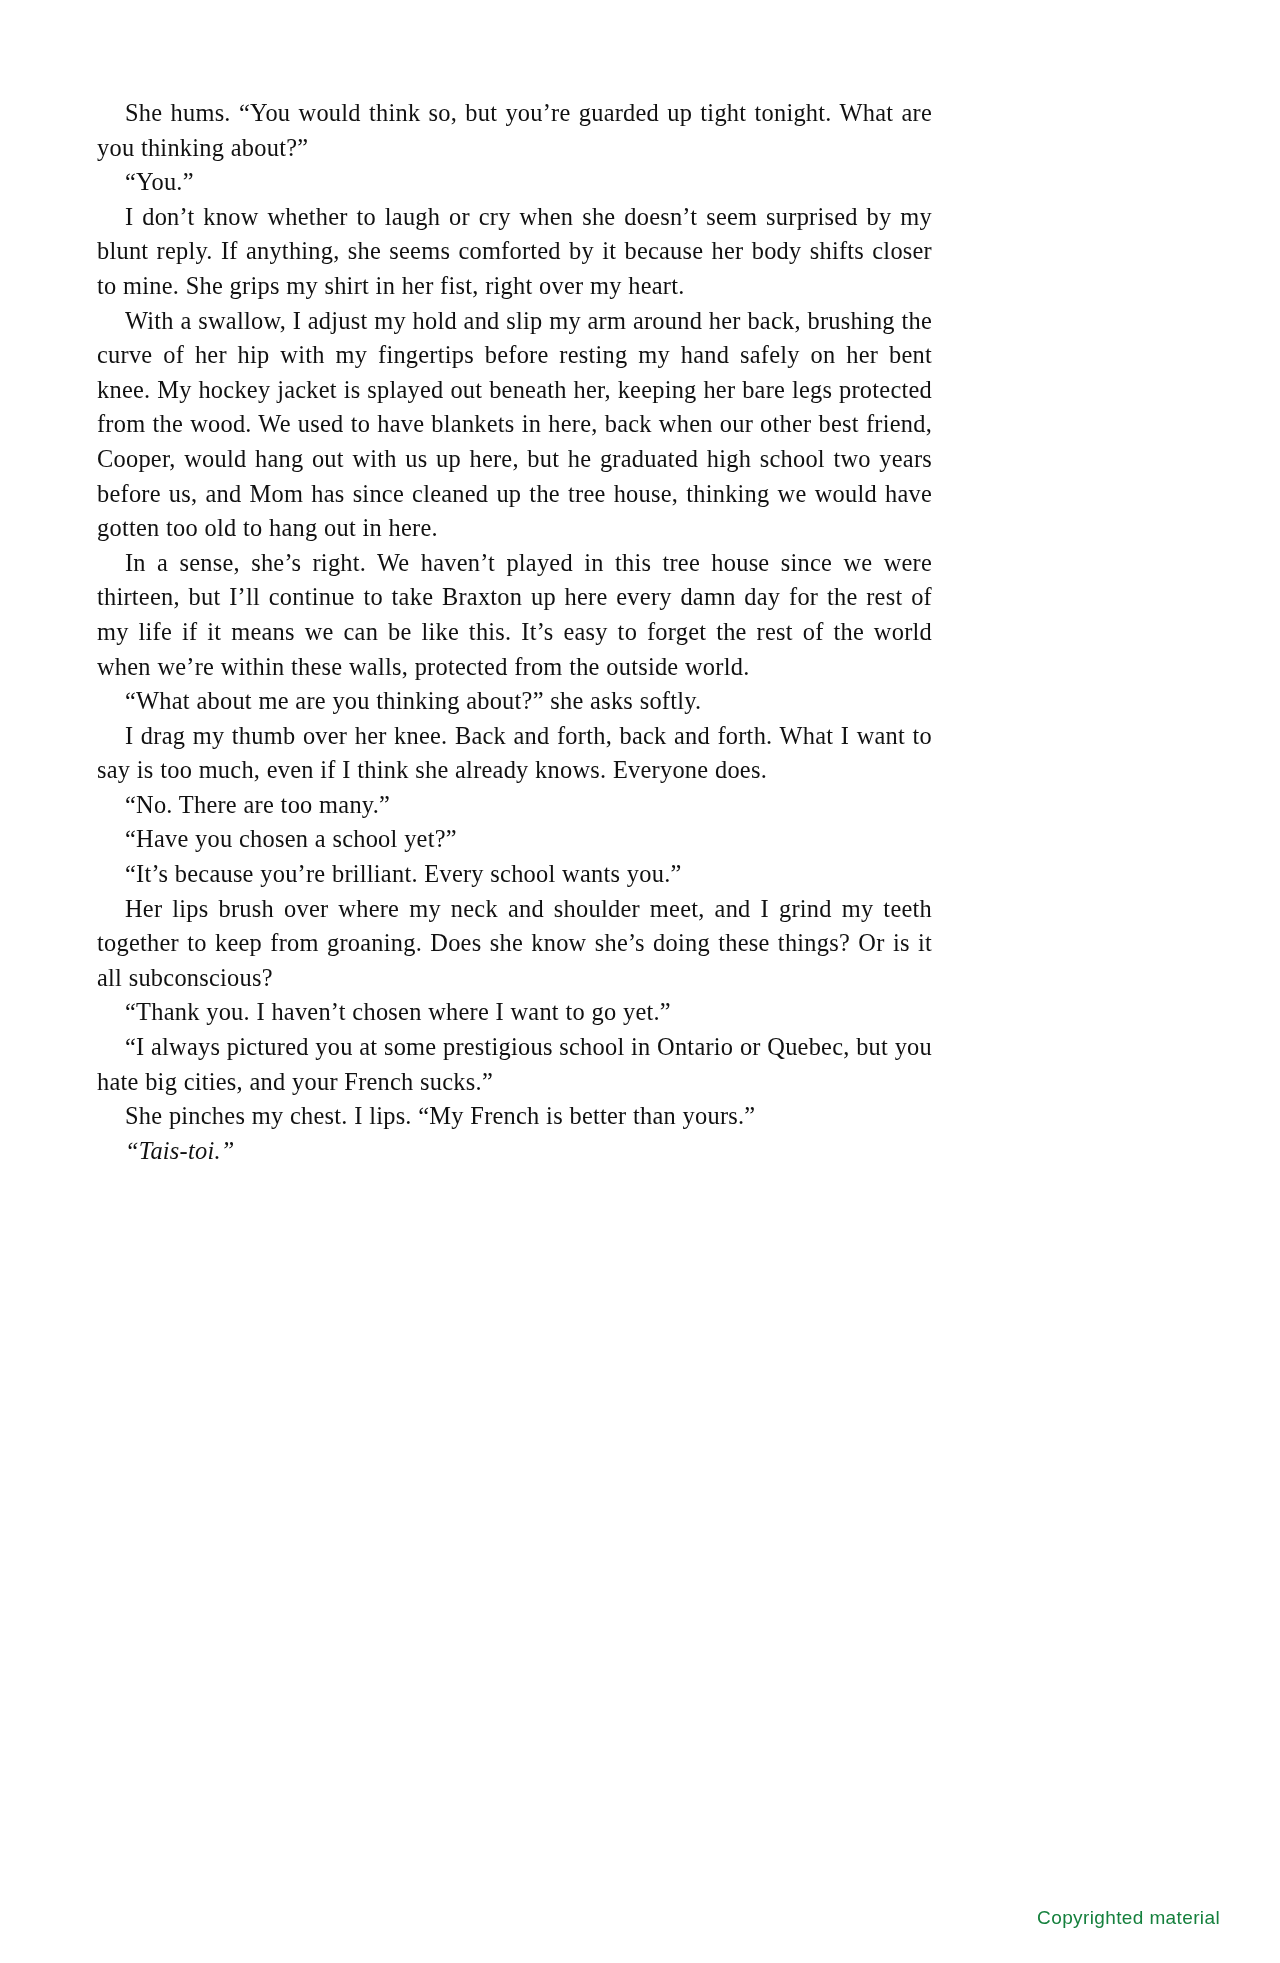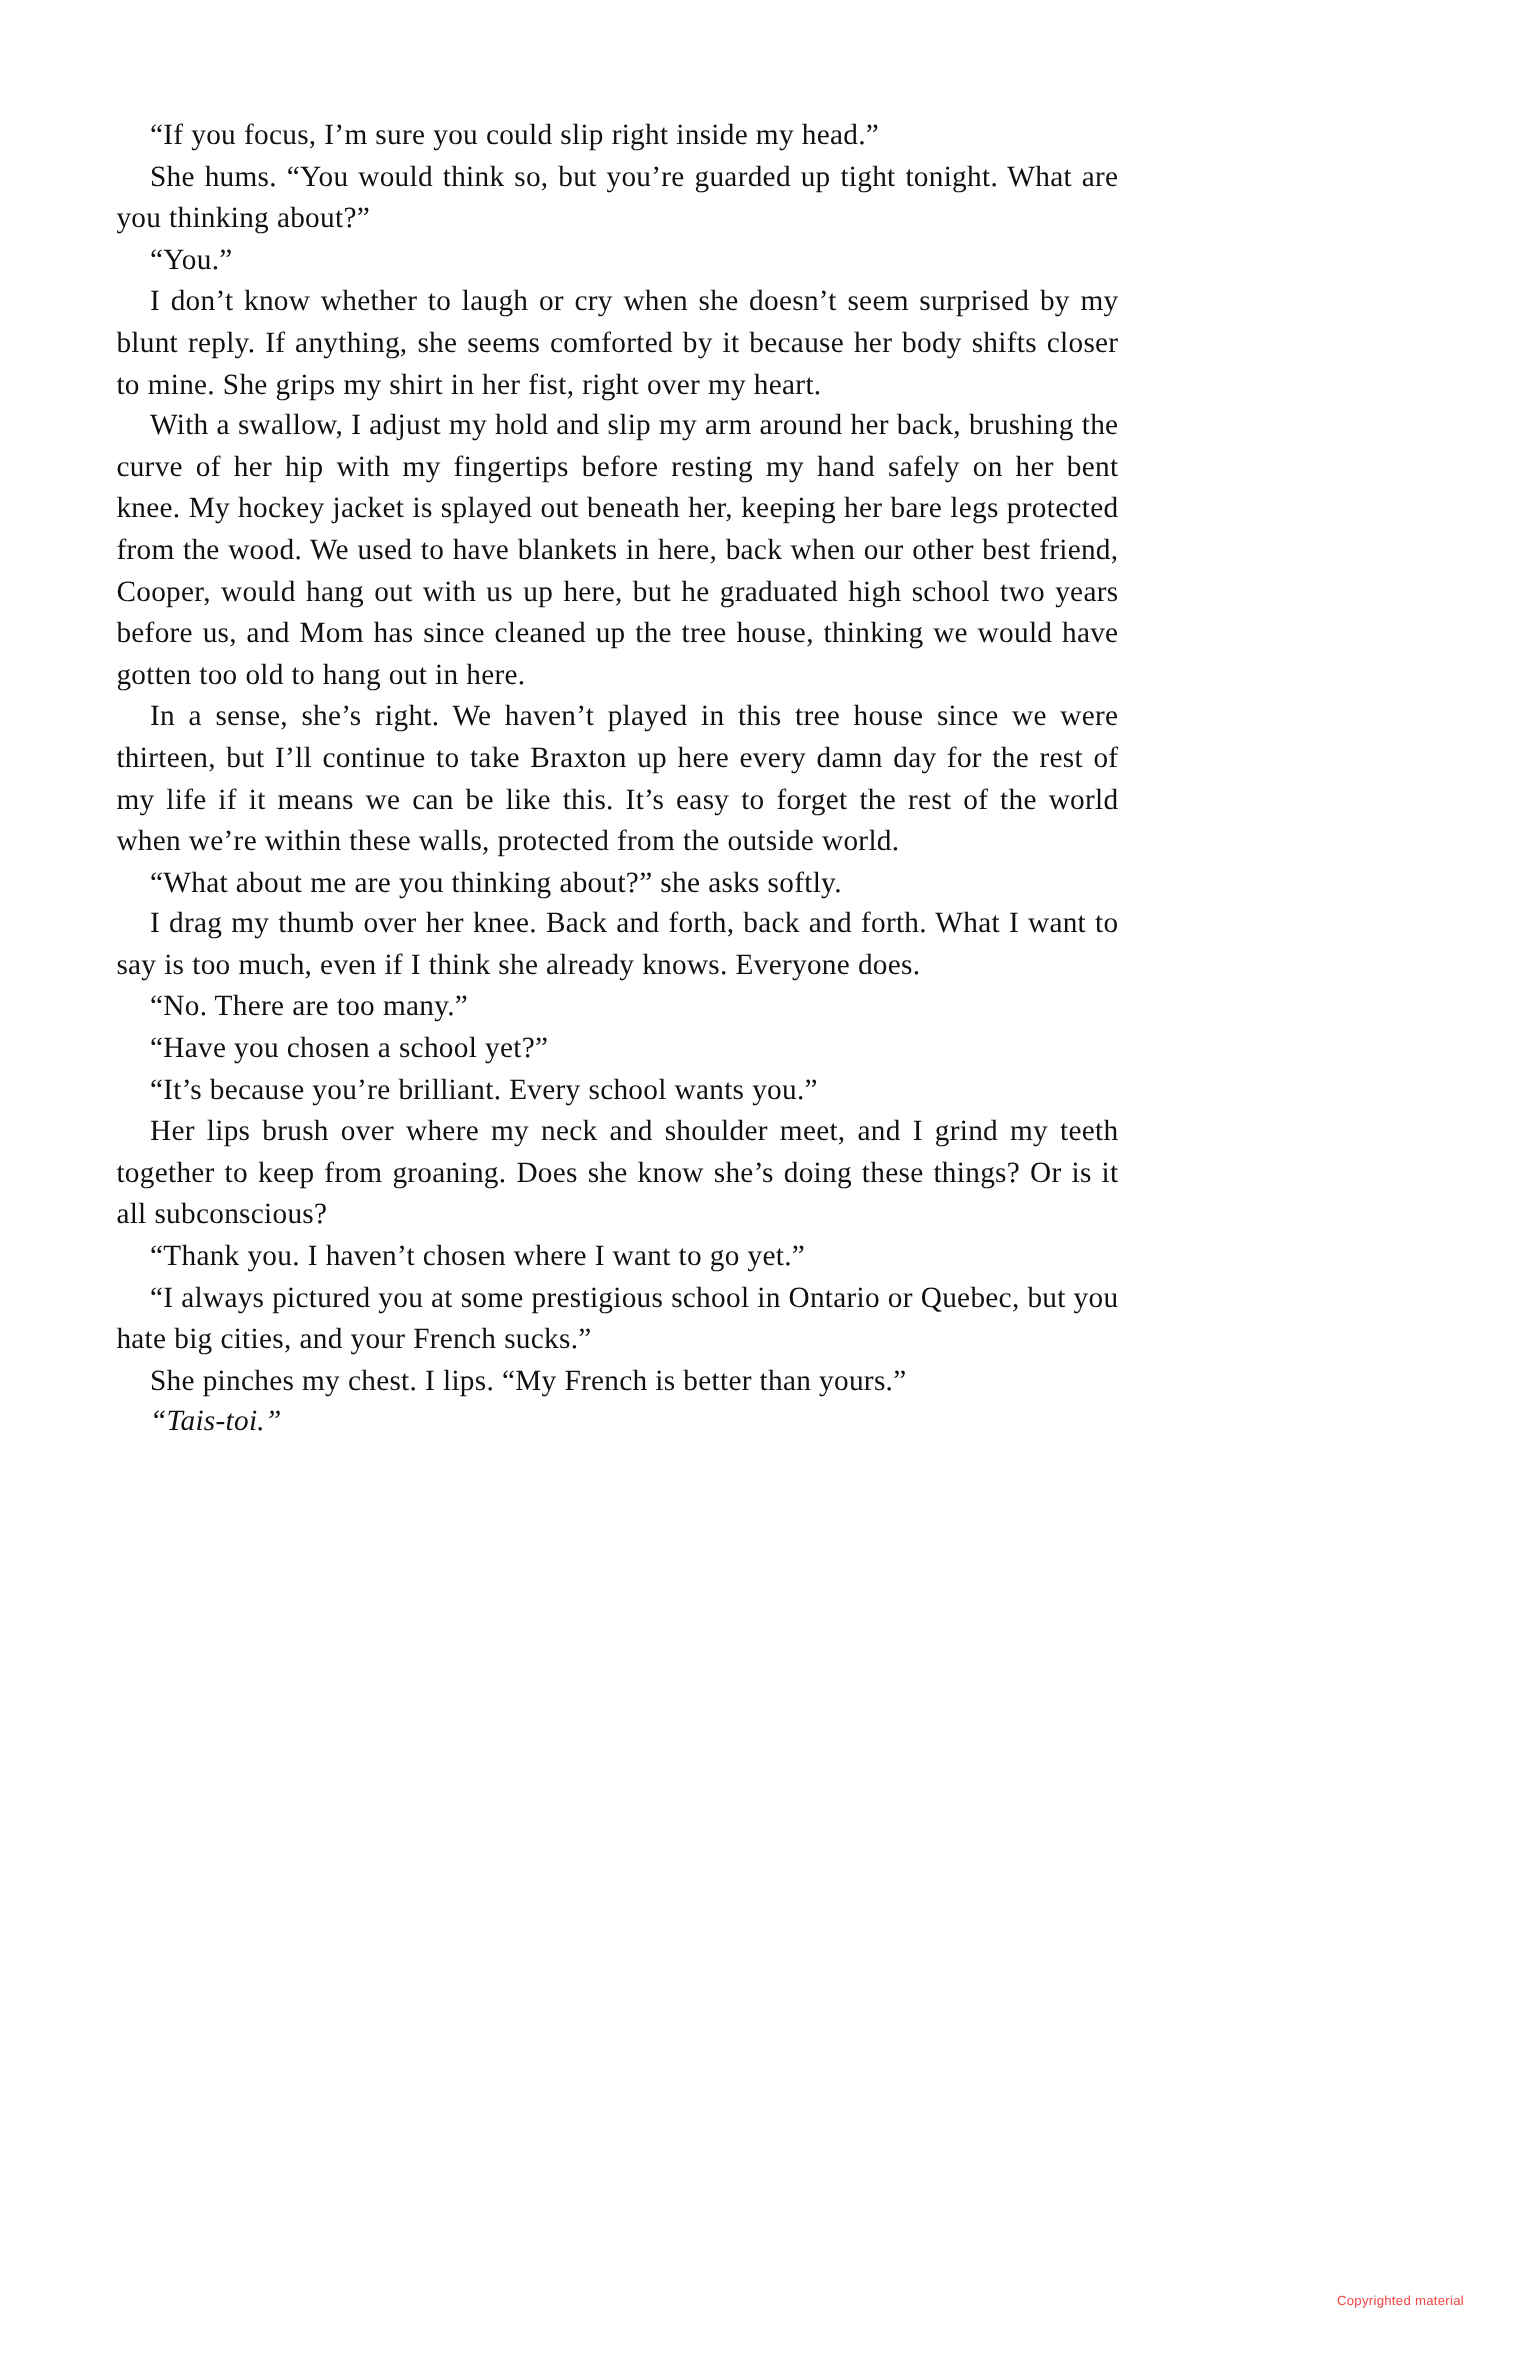--- a/index.html
+++ b/index.html
@@ -51,35 +51,34 @@
   }
 
   .para em {
   }
 
   .copyright {
     position: absolute;
     right: 60px;
     bottom: 36px;
     font-family: "Liberation Sans", "DejaVu Sans", sans-serif;
-    font-size: 11px;
+    font-size: 19px;
     line-height: 18px;
-    color: #ef4444;
+    color: #15803d;
     letter-spacing: 0.02em;
     white-space: nowrap;
   }
 </style>
 </head>
 <body>
 
 <div class="page">
 
   <div class="text-column">
 
-    <p class="para no-stretch">“If you focus, I’m sure you could slip right inside my head.”</p>
 
     <p class="para no-stretch">She hums. “You would think so, but you’re guarded up tight tonight. What are you thinking about?”</p>
 
     <p class="para no-stretch">“You.”</p>
 
     <p class="para no-stretch">I don’t know whether to laugh or cry when she doesn’t seem surprised by my blunt reply. If anything, she seems comforted by it because her body shifts closer to mine. She grips my shirt in her fist, right over my heart.</p>
 
     <p class="para no-stretch">With a swallow, I adjust my hold and slip my arm around her back, brushing the curve of her hip with my fingertips before resting my hand safely on her bent knee. My hockey jacket is splayed out beneath her, keeping her bare legs protected from the wood. We used to have blankets in here, back when our other best friend, Cooper, would hang out with us up here, but he graduated high school two years before us, and Mom has since cleaned up the tree house, thinking we would have gotten too old to hang out in here.</p>
 
     <p class="para no-stretch">In a sense, she’s right. We haven’t played in this tree house since we were thirteen, but I’ll continue to take Braxton up here every damn day for the rest of my life if it means we can be like this. It’s easy to forget the rest of the world when we’re within these walls, protected from the outside world.</p>

